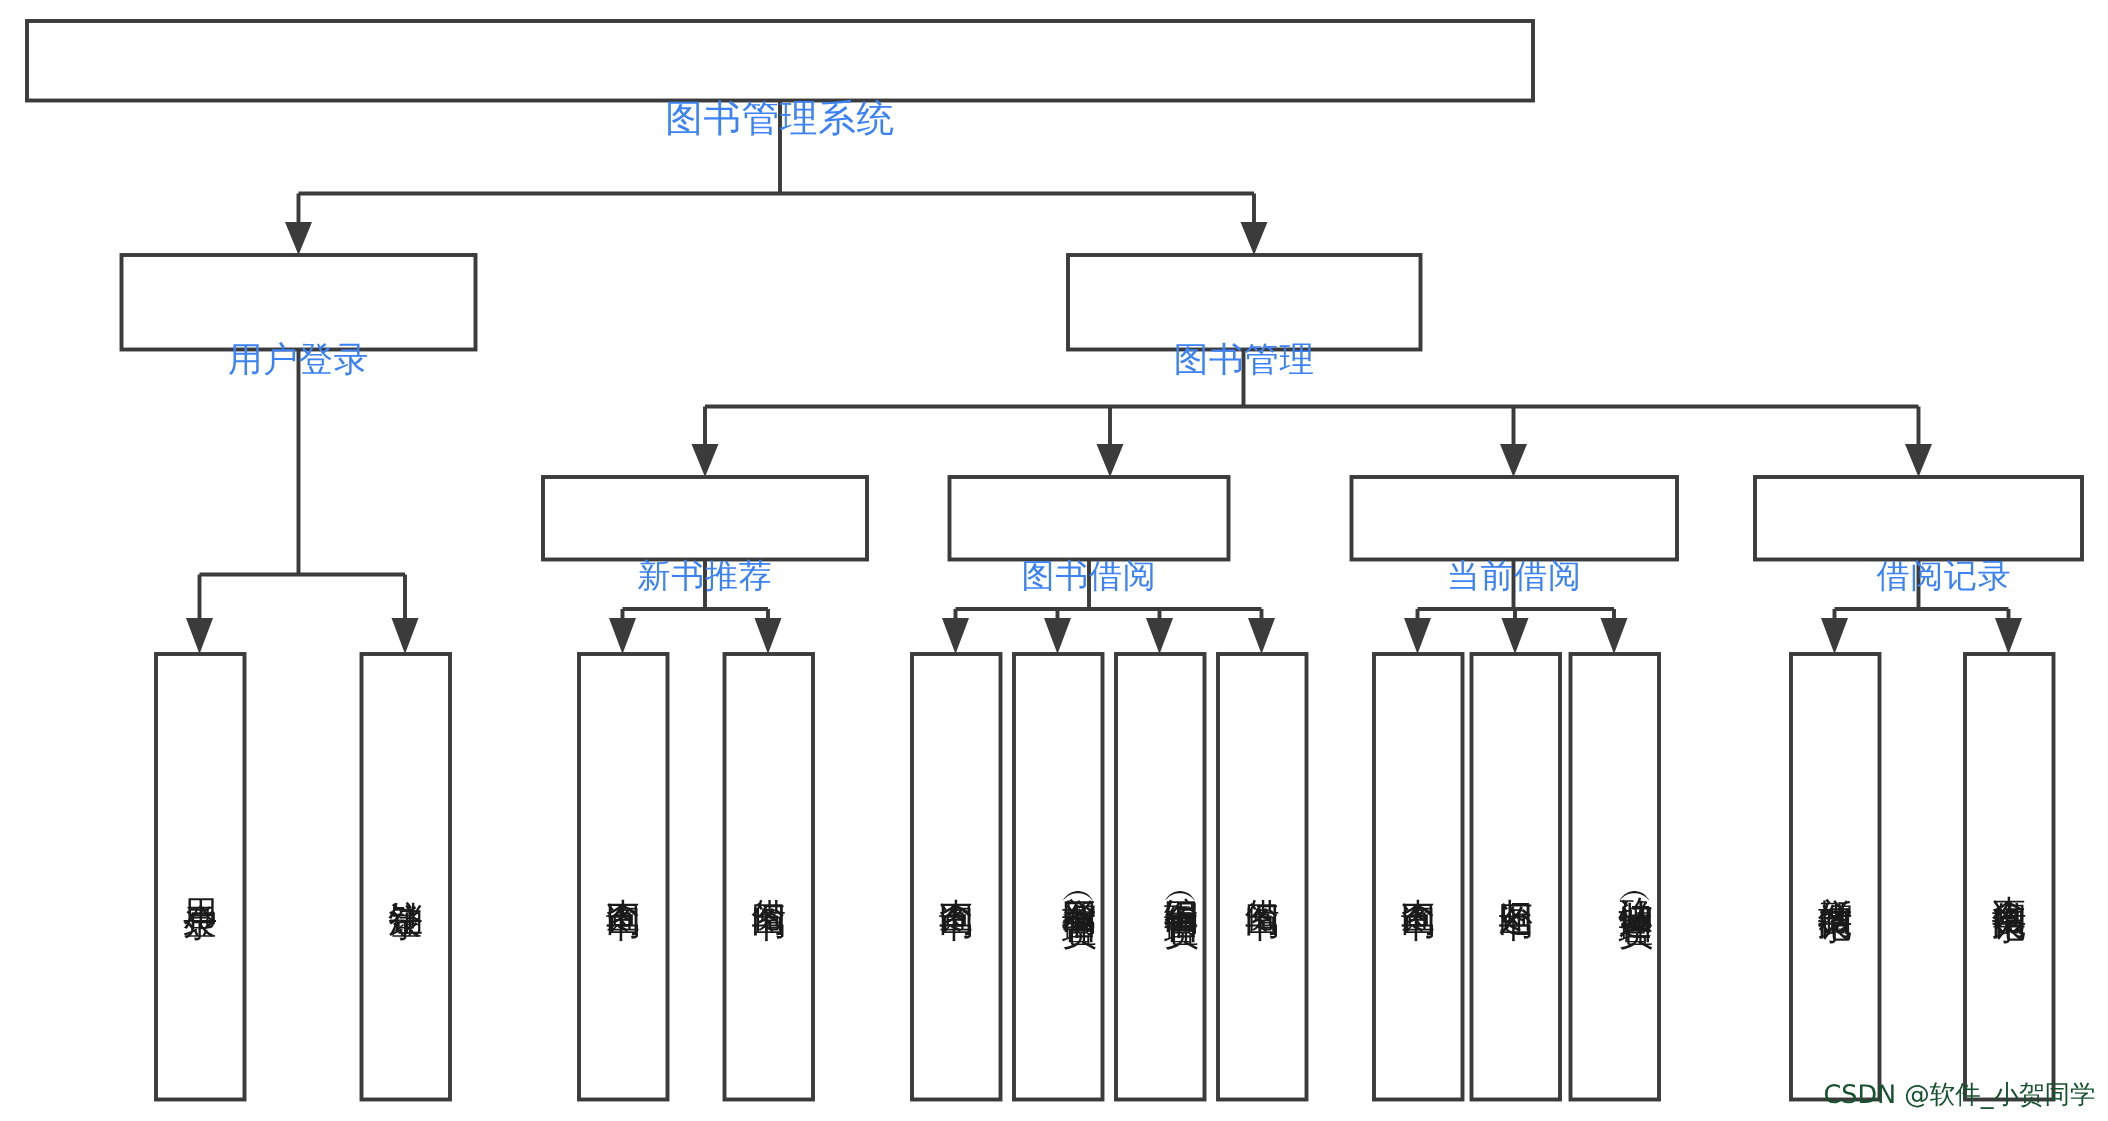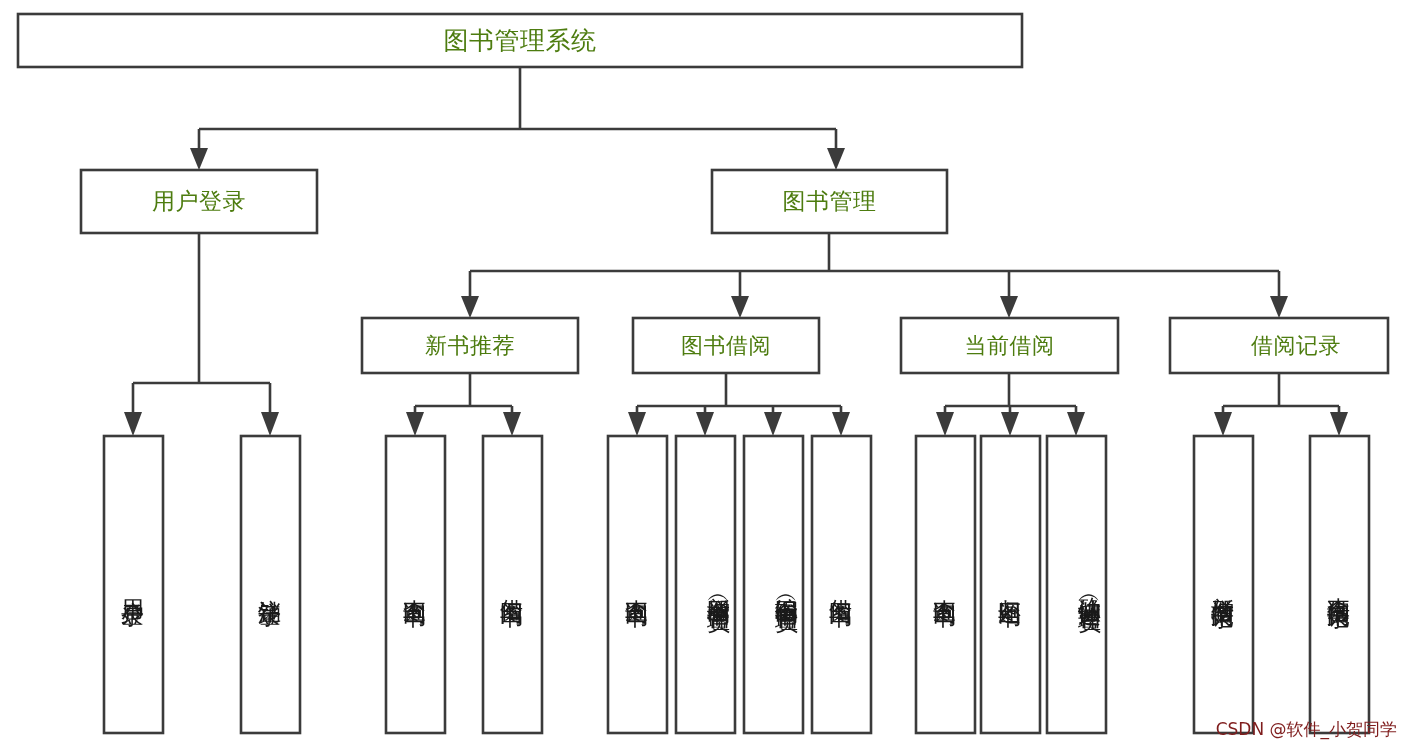--- a/index.html
+++ b/index.html
@@ -39,25 +39,26 @@
   }
   .arrow-head {
     fill: #3b3b3b;
     stroke: none;
   }
   .node-label-h {
     position: absolute;
     display: flex;
     align-items: center;
     justify-content: center;
-    color: #4d7c0f;
+    color: #3b82f6;
     font-family: Liberation Mono, monospace;
     letter-spacing: 0.5px;
     white-space: nowrap;
     pointer-events: none;
+    margin-top: 38px;
   }
   .node-label-v {
     position: absolute;
     display: flex;
     justify-content: center;
     color: #1a1a1a;
     font-family: "DejaVu Sans", "Liberation Sans", sans-serif;
     writing-mode: vertical-rl;
     text-orientation: upright;
     letter-spacing: 2px;
@@ -66,21 +67,21 @@
   }
   .lbl-root { font-size: 25px; }
   .lbl-l2   { font-size: 23px; }
   .lbl-l3   { font-size: 22px; }
   .lbl-leaf { font-size: 23px; }
   .watermark {
     position: absolute;
     right: 8px;
     bottom: 6px;
     font-size: 17px;
-    color: #7f1d1d;
+    color: #14532d;
     font-family: "DejaVu Sans", "Liberation Sans", sans-serif;
     white-space: nowrap;
     pointer-events: none;
   }
 </style>
 </head>
 <body>
 
 <div id="diagram-root">
 

